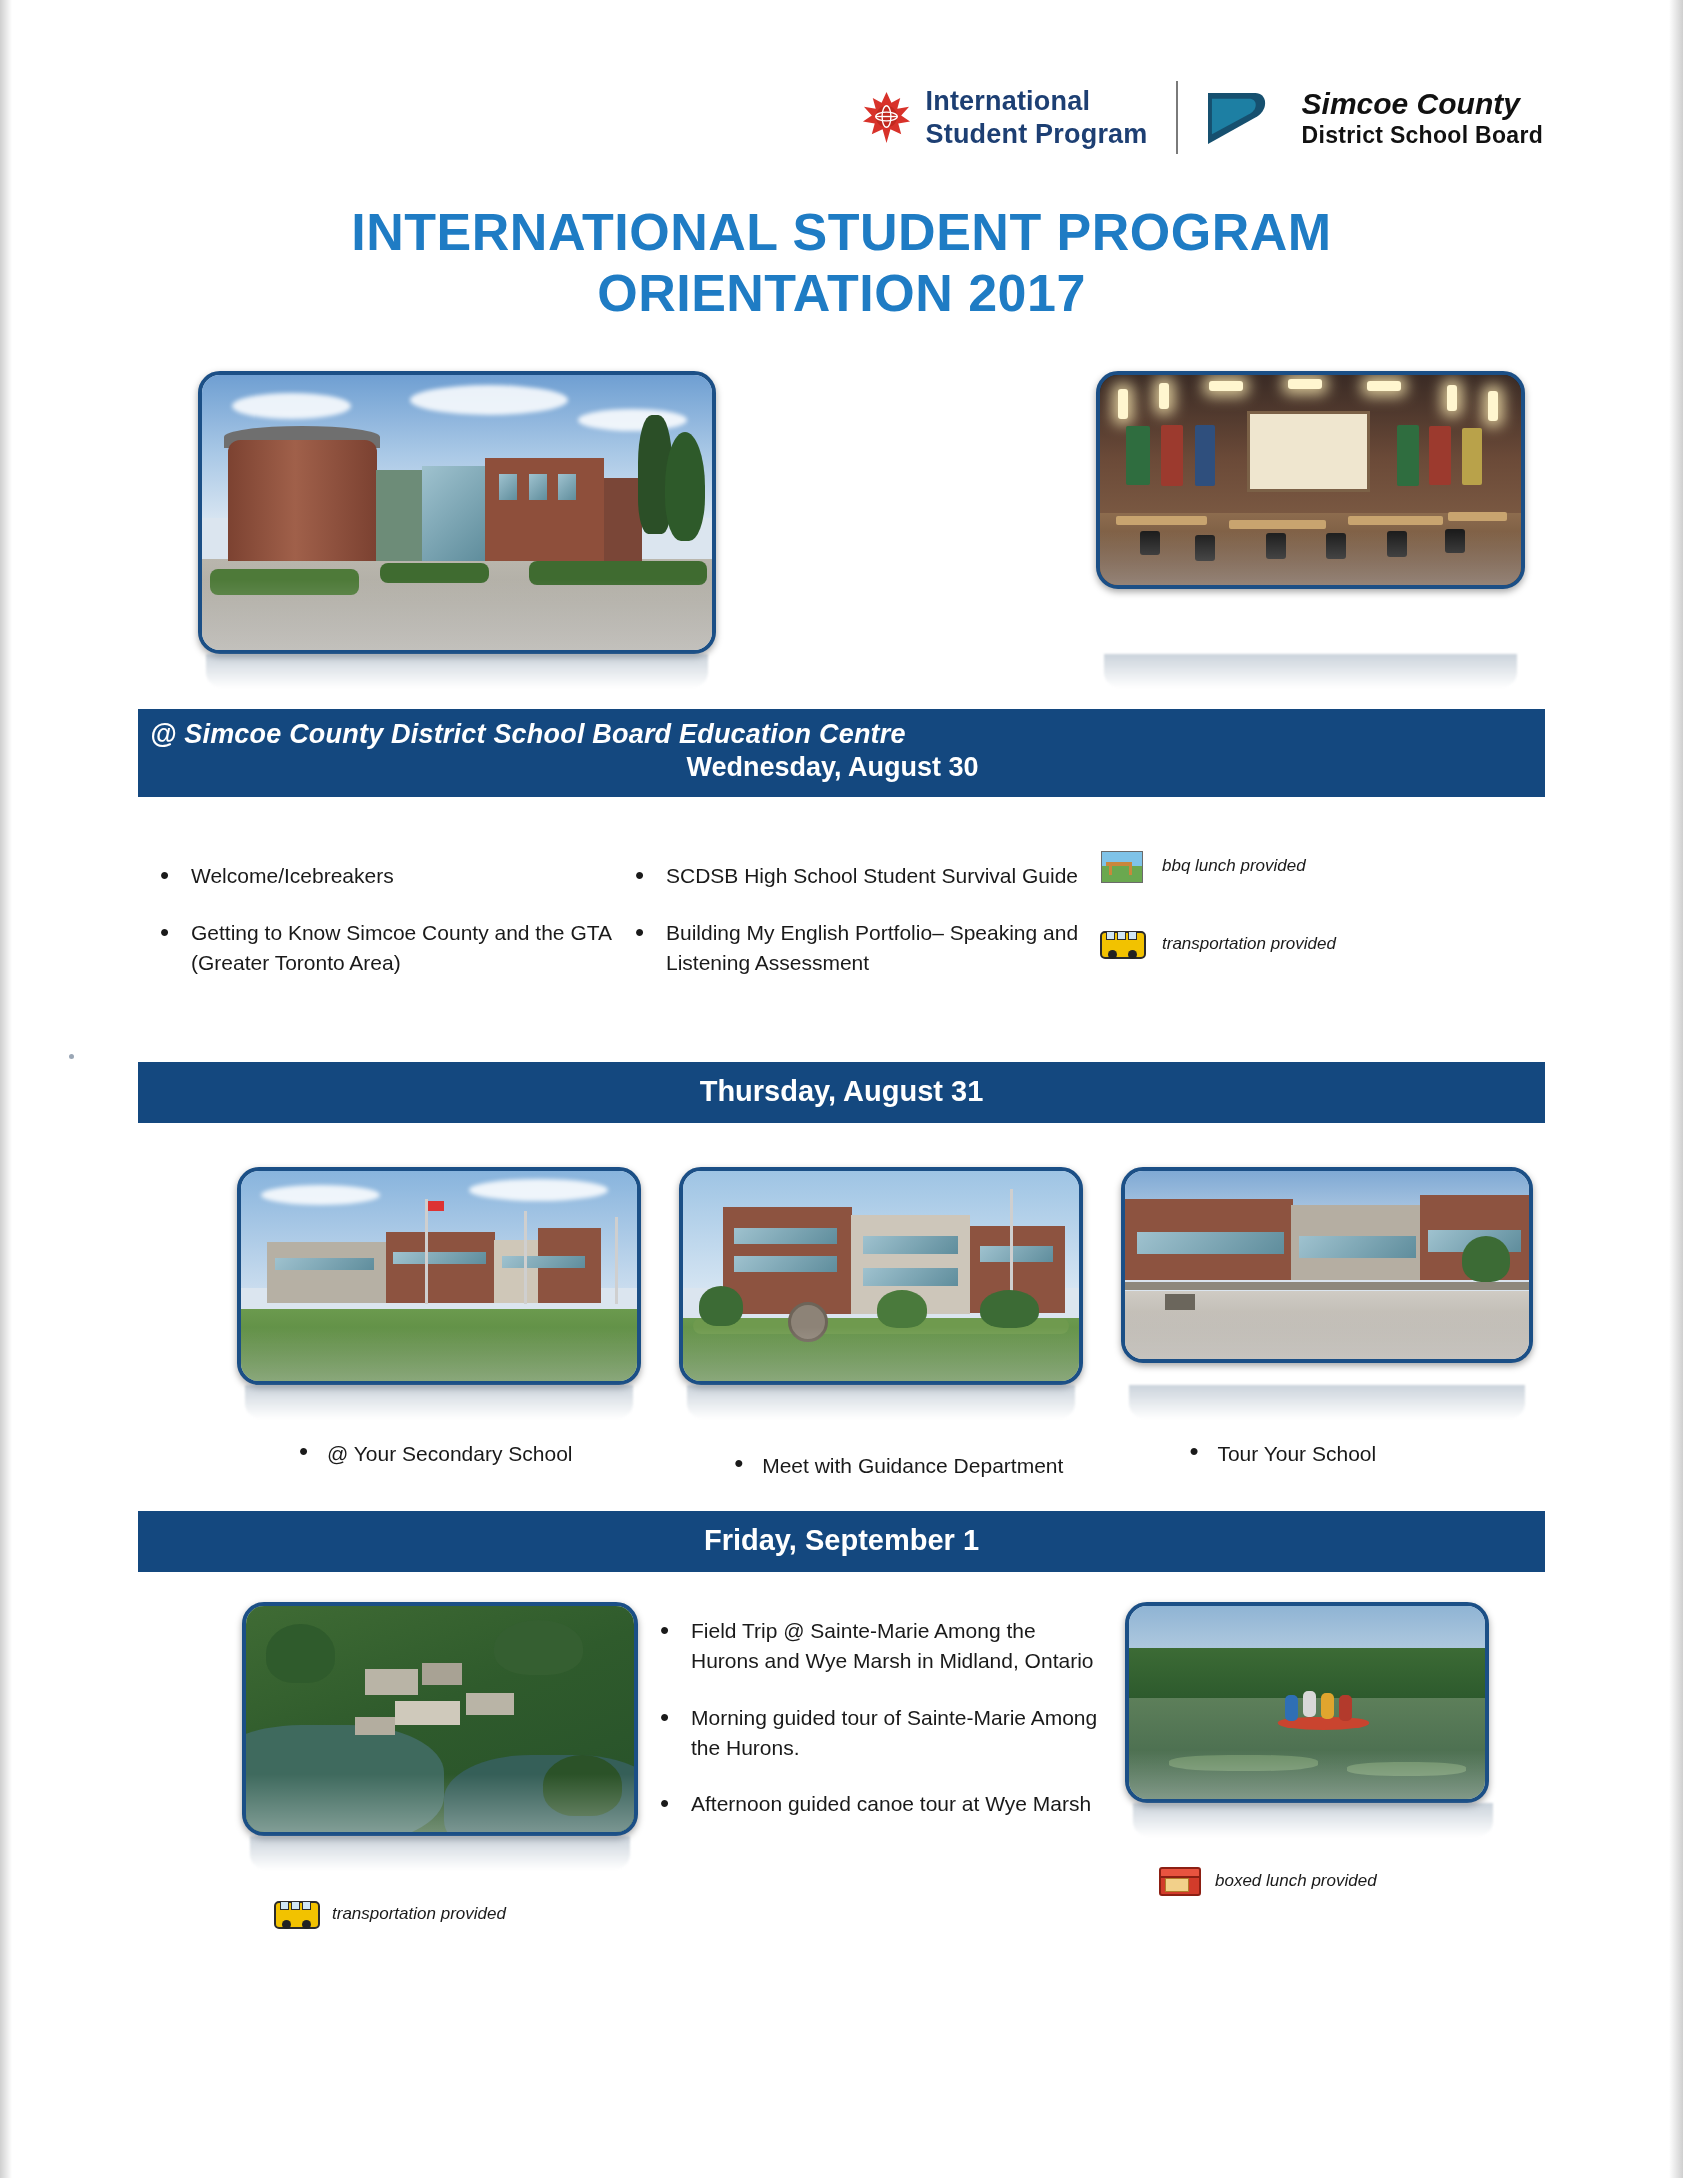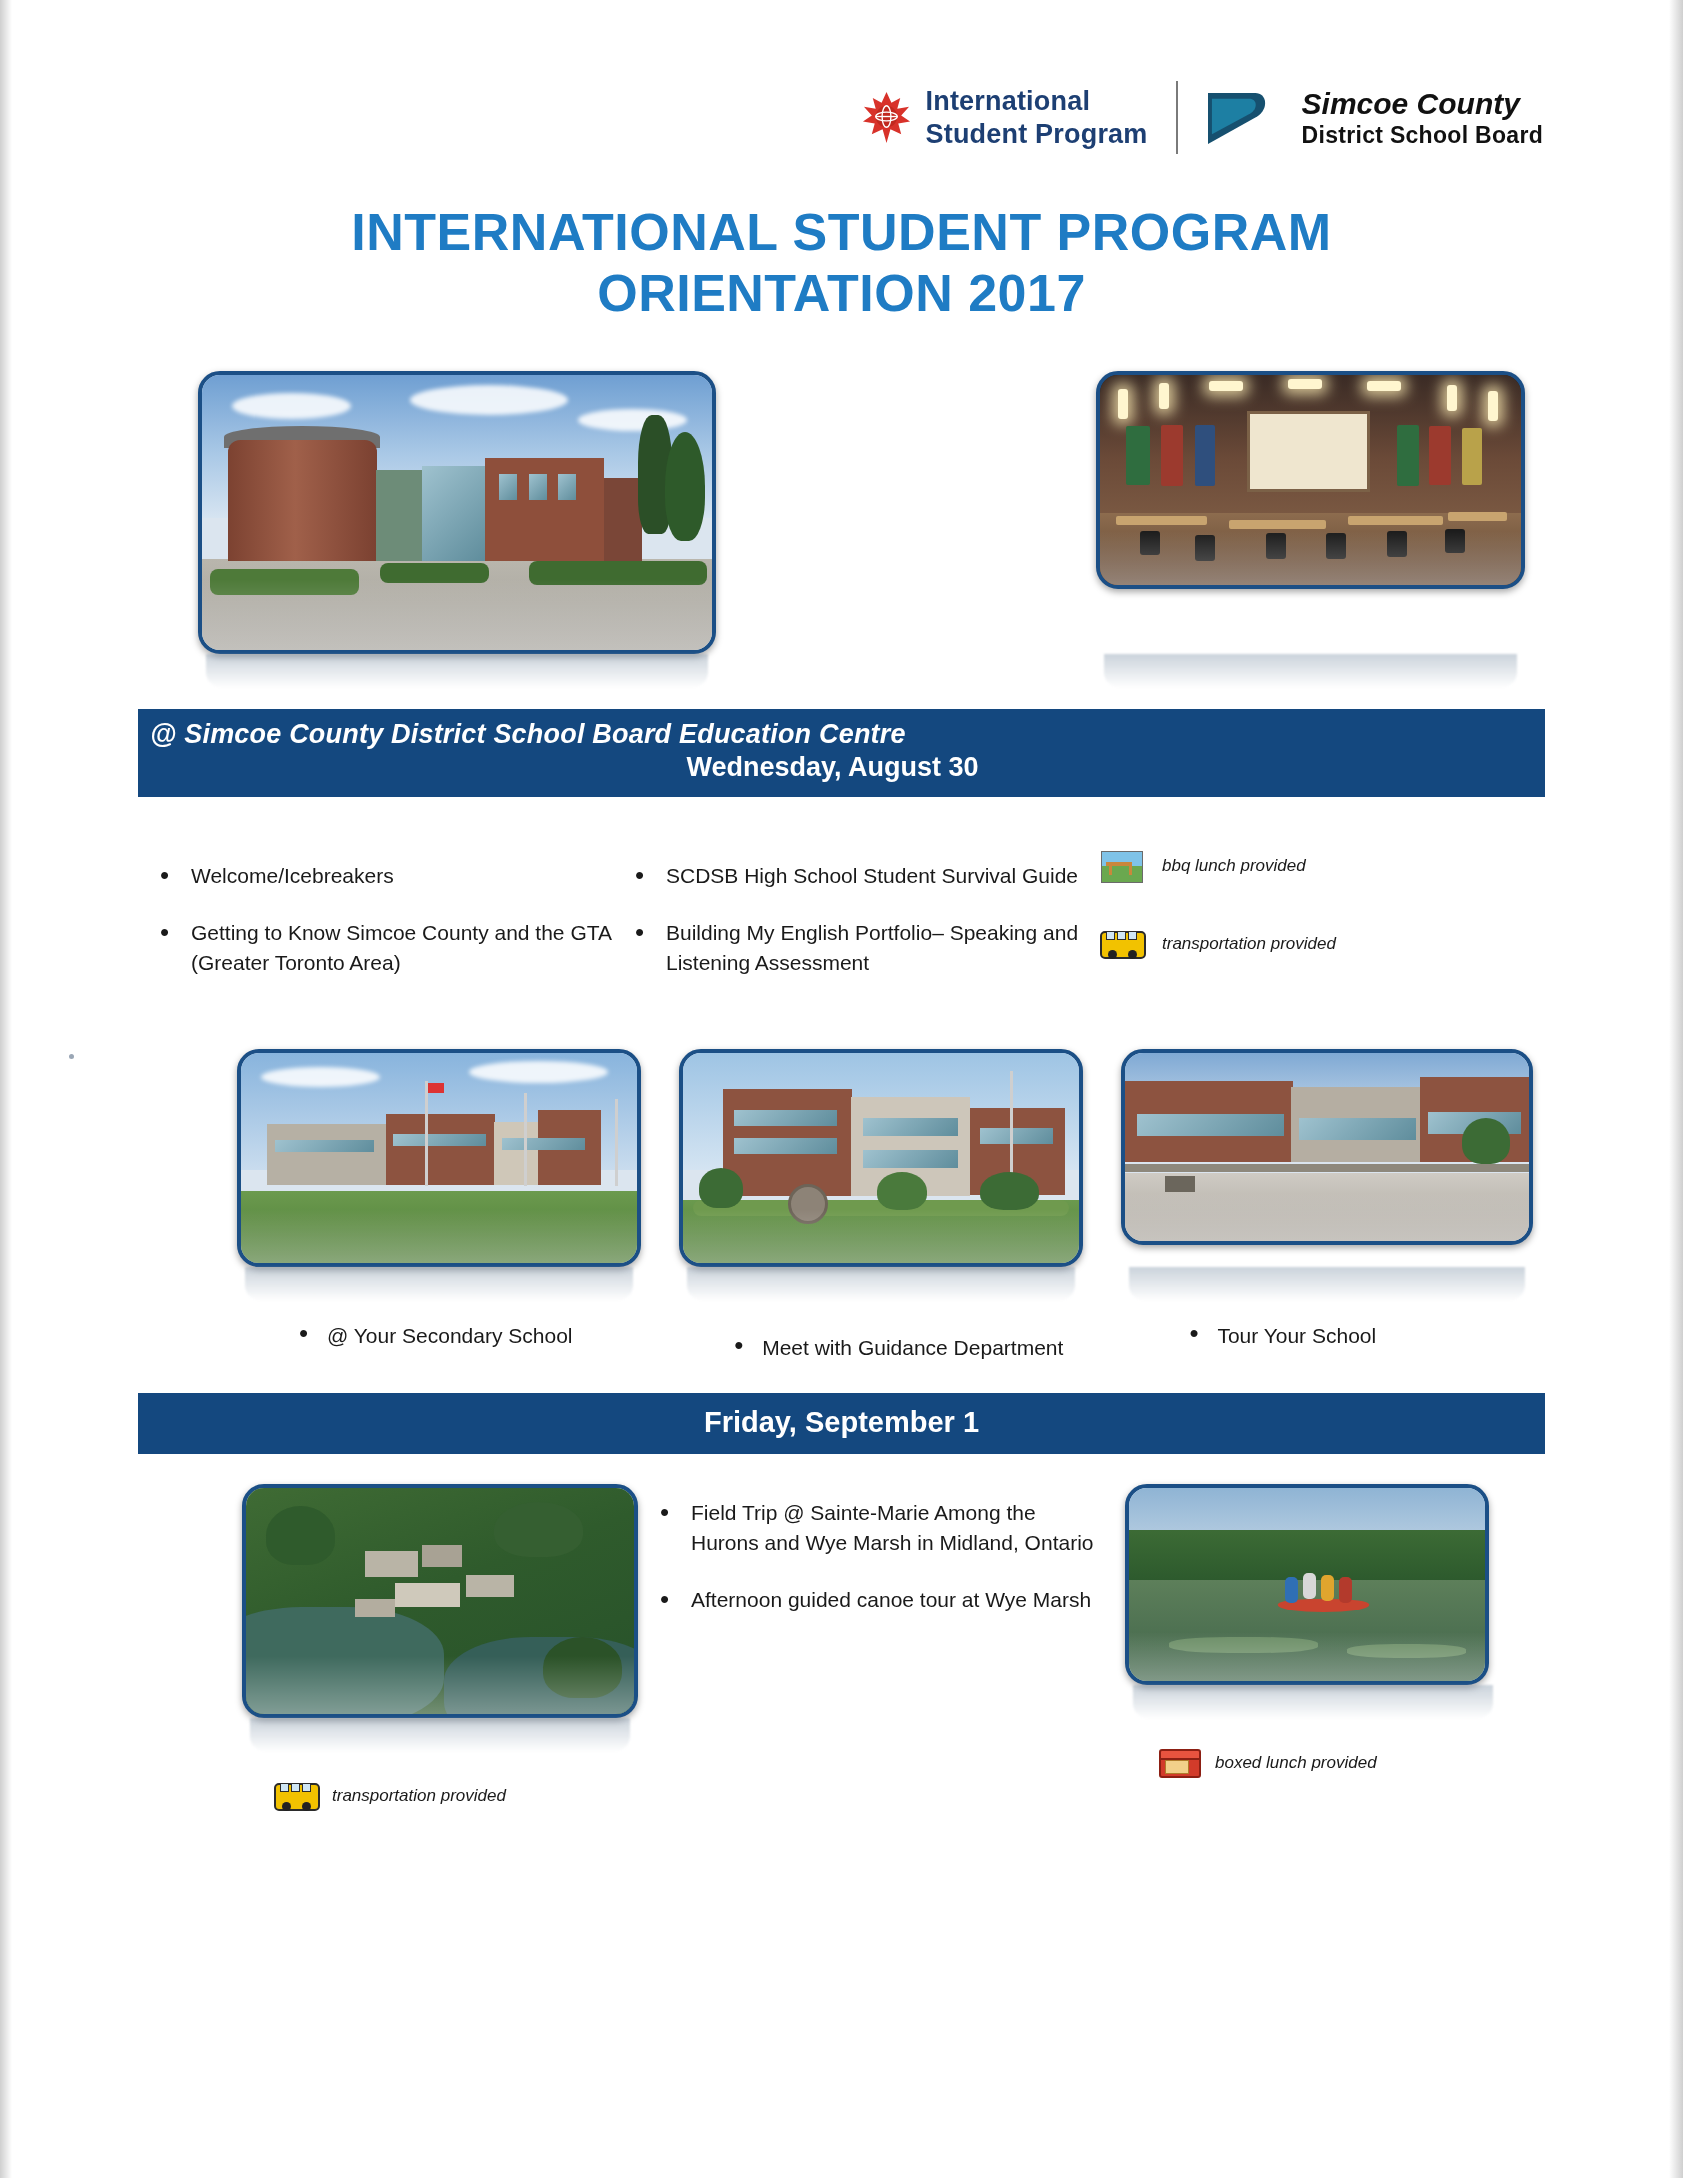--- a/index.html
+++ b/index.html
@@ -602,20 +602,25 @@
             <div class="bus-win" style="left:30px;"></div>
             <div class="bus-wheel" style="left:10px;bottom:2px;"></div>
             <div class="bus-wheel" style="left:30px;bottom:2px;"></div>
           </div>
           <div class="note-text">transportation provided</div>
         </div>
       </div>
 
     </div>
 
+    <div class="bar-wrap" style="margin-top:57px;">
+      <div class="banner banner-center">
+        <span>Thursday,  August 31</span>
+      </div>
+    </div>
 
     <div class="row-thu">
 
       <div class="photo-wrap">
         <div class="photo img-school1">
           <div class="sky2"></div>
           <div class="cloud" style="left:20px;top:14px;width:119px;height:20px;"></div>
           <div class="cloud" style="left:228px;top:8px;width:139px;height:22px;"></div>
           <div class="lawn"></div>
           <div class="bld" style="left:26px;top:71px;width:119px;height:61px;background:#b6b0a4;"></div>
@@ -718,20 +723,21 @@
             <div class="bus-wheel" style="left:10px;bottom:2px;"></div>
             <div class="bus-wheel" style="left:30px;bottom:2px;"></div>
           </div>
           <div class="note-text">transportation provided</div>
         </div>
       </div>
 
       <div class="fri-mid">
         <ul class="bul">
           <li>Field Trip @ Sainte-Marie Among the Hurons and Wye Marsh in Midland, Ontario</li>
+          <li>Morning  guided tour of Sainte-Marie Among the Hurons.</li>
           <li>Afternoon guided canoe tour  at Wye Marsh</li>
         </ul>
       </div>
 
       <div class="fri-right">
         <div class="photo-wrap">
           <div class="photo img-canoe">
             <div class="marsh-sky"></div>
             <div class="marsh-trees"></div>
             <div class="marsh-water"></div>

